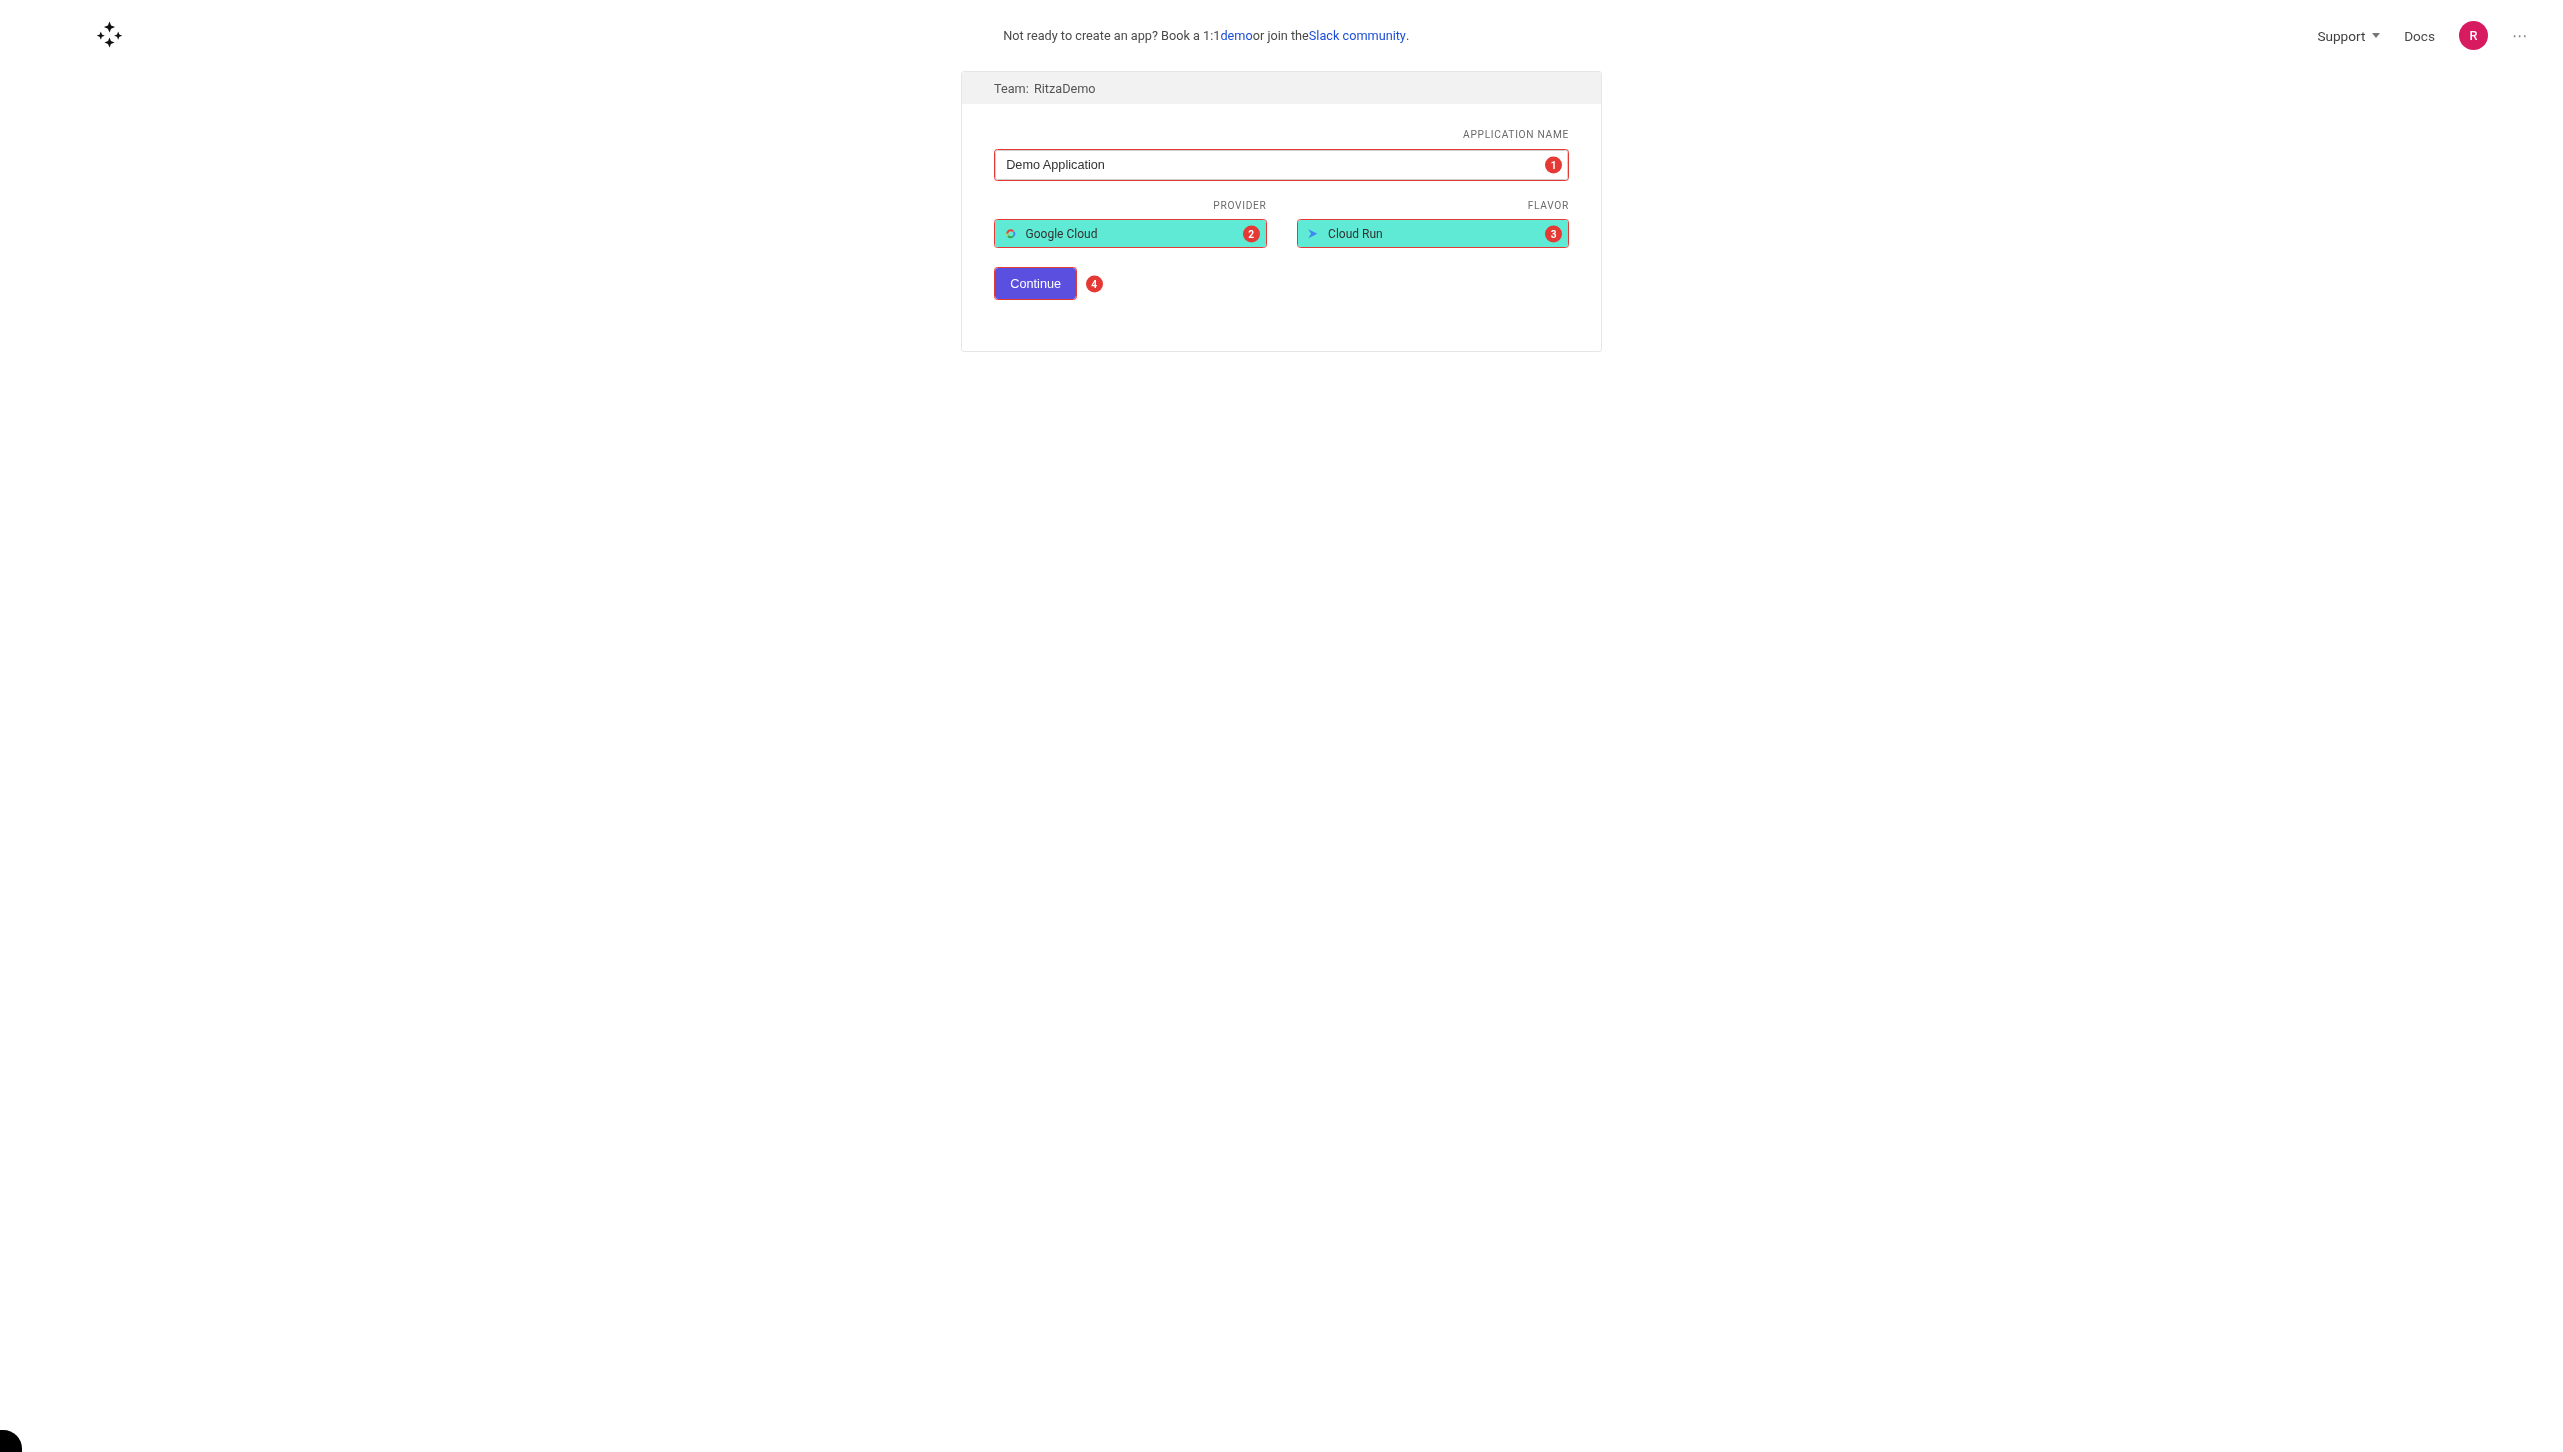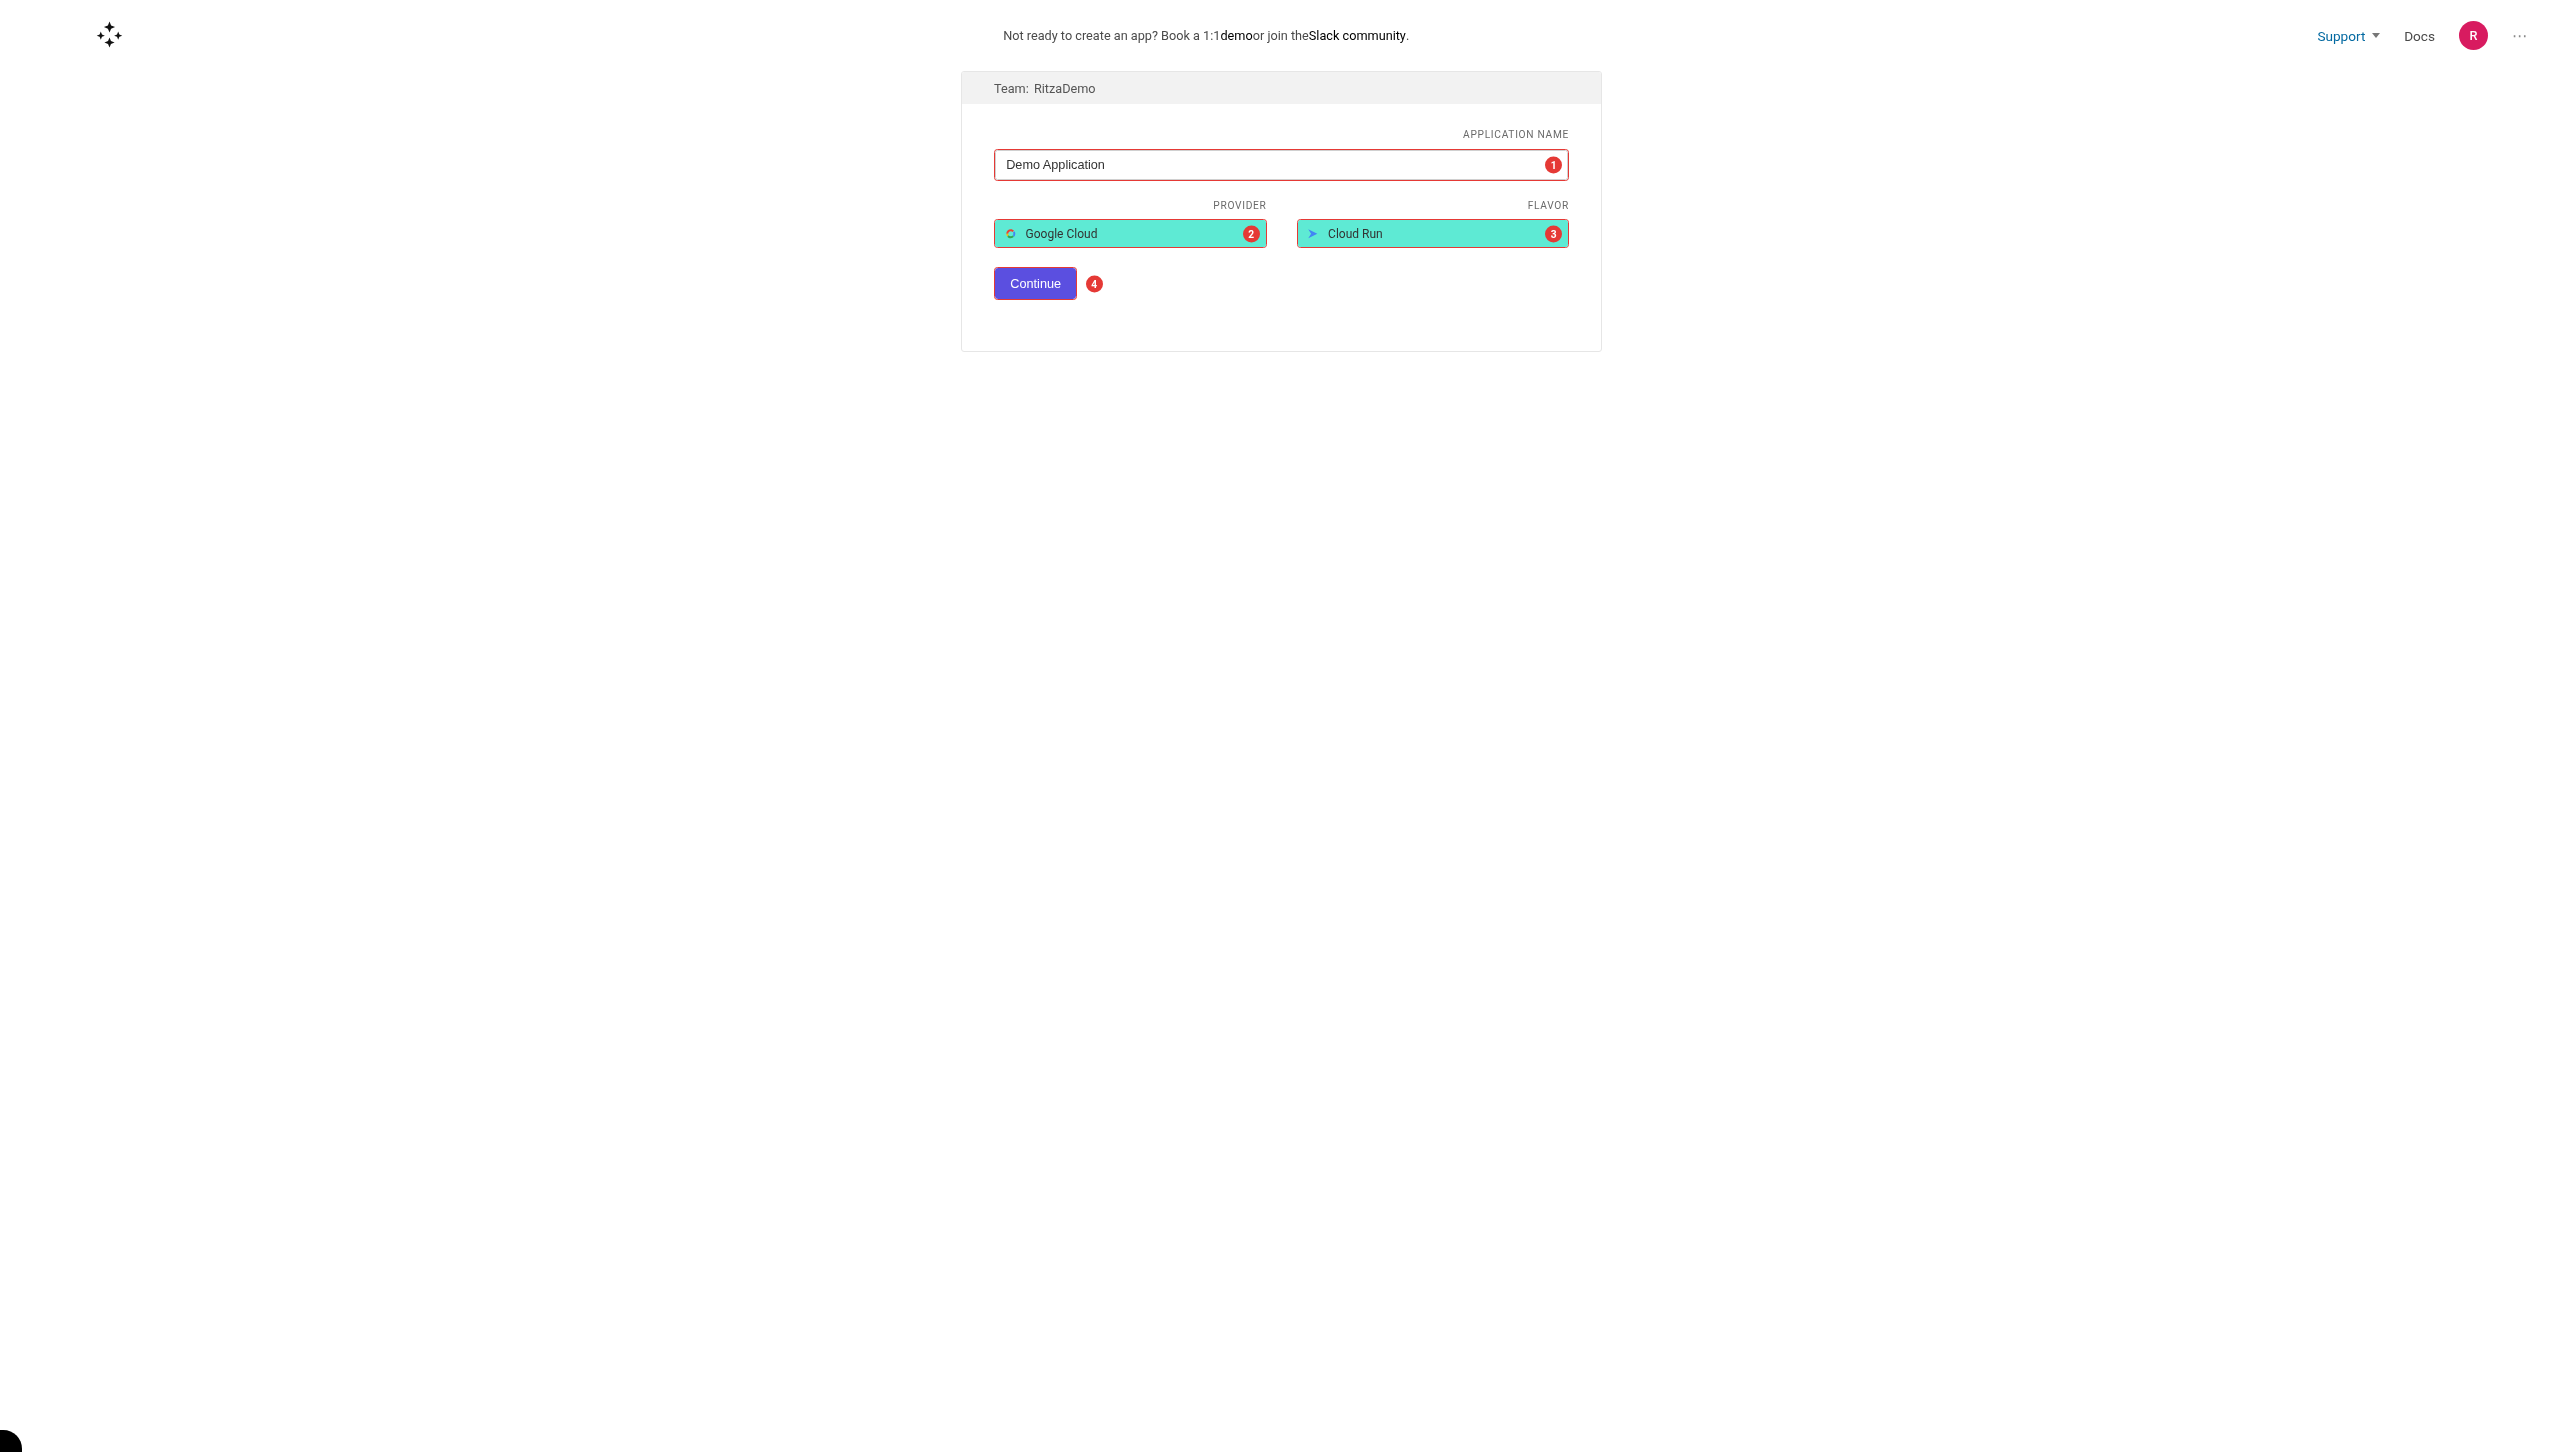--- a/index.html
+++ b/index.html
@@ -34,32 +34,32 @@
   .logo svg { width: 29px; height: 29px; }
 
   .topbar-center {
     flex: 1;
     display: flex;
     justify-content: center;
     align-items: center;
     color: #4a4a4a;
     font-size: 12.7px;
   }
-  .topbar-center a { color: #000000; text-decoration: none; }
+  .topbar-center a { color: #1d4ed8; text-decoration: none; }
 
   .topbar-right {
     display: flex;
     align-items: center;
     gap: 24px;
   }
   .support-link {
     display: flex;
     align-items: center;
     gap: 6.8px;
-    color: #0369a1;
+    color: #404040;
     font-size: 13.6px;
     cursor: pointer;
   }
   .caret-down {
     width: 0; height: 0;
     border-left: 4.2px solid transparent;
     border-right: 4.2px solid transparent;
     border-top: 5.1px solid #777;
   }
   .docs-link { color: #4a4a4a; font-size: 13.6px; cursor: pointer; }

